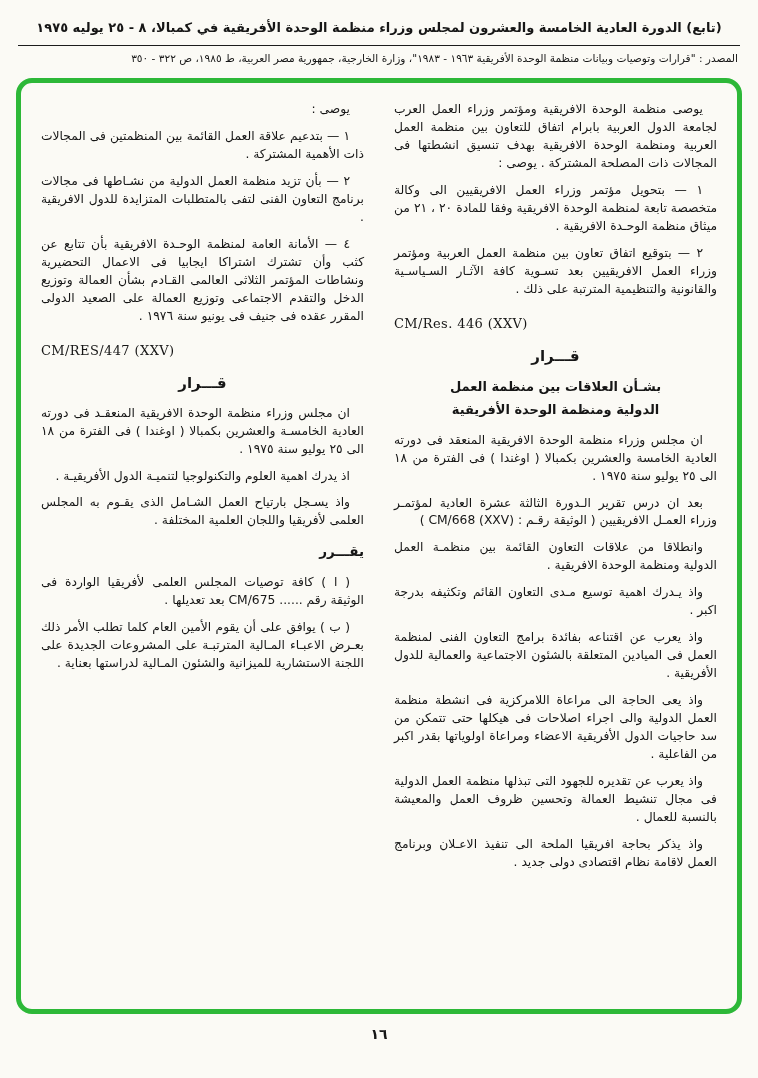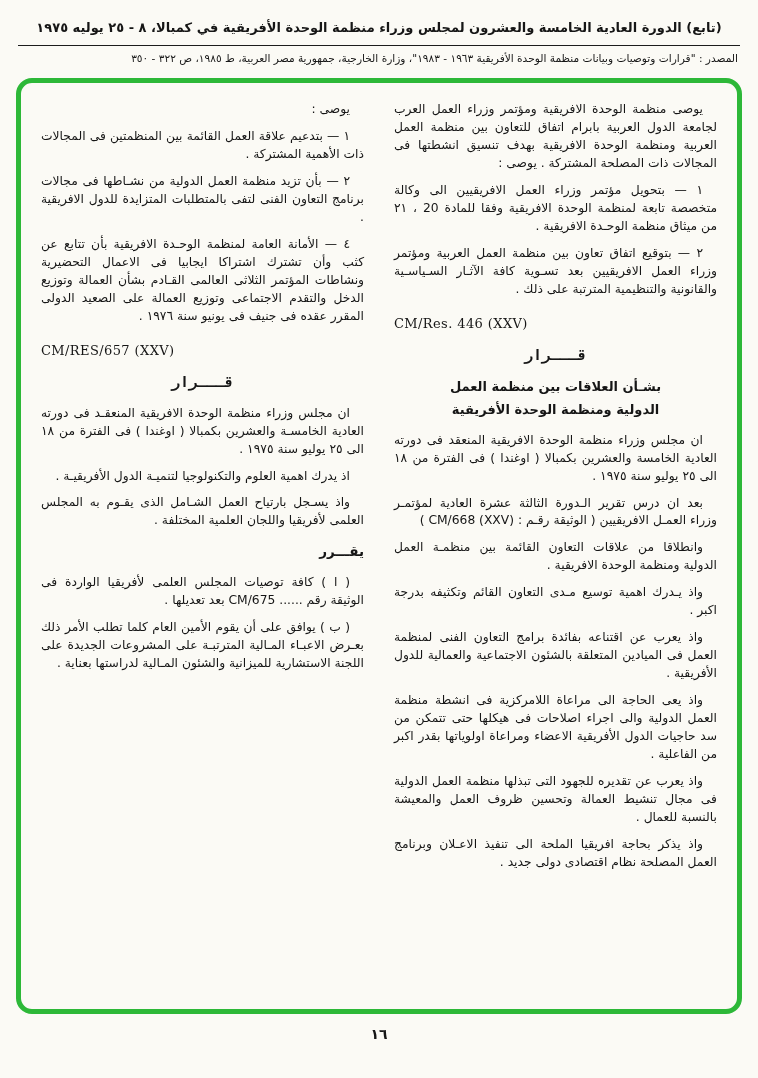--- a/index.html
+++ b/index.html
@@ -64,21 +64,20 @@
     text-indent: 0;
     letter-spacing: 0.4px;
   }
   .title {
     text-align: center;
     font-size: 15px;
     font-weight: bold;
     letter-spacing: 1px;
     margin: 4px 0 10px 0;
     text-indent: 0;
-    font-family: Liberation Mono, monospace;
   }
   .subtitle {
     text-align: center;
     font-weight: bold;
     font-size: 13px;
     margin-bottom: 4px;
     text-indent: 0;
   }
   .subtitle.last { margin-bottom: 12px; }
   .decide {
@@ -105,42 +104,42 @@
     <div class="hdr-line1">(تابع) الدورة العادية الخامسة والعشرون لمجلس وزراء منظمة الوحدة الأفريقية في كمبالا، ٨ - ٢٥ يوليه ١٩٧٥</div>
     <div class="hdr-rule"></div>
     <div class="hdr-line2">المصدر :  "قرارات وتوصيات وبيانات منظمة الوحدة الأفريقية ١٩٦٣ - ١٩٨٣"، وزارة الخارجية، جمهورية مصر العربية، ط ١٩٨٥، ص ٣٢٢ - ٣٥٠</div>
   </header>
 
   <div class="frame">
     <div class="columns">
 
       <section class="col">
         <p class="para">يوصى منظمة الوحدة الافريقية ومؤتمر وزراء العمل العرب لجامعة الدول العربية بابرام اتفاق للتعاون بين منظمة العمل العربية ومنظمة الوحدة الافريقية بهدف تنسيق انشطتها فى المجالات ذات المصلحة المشتركة . يوصى :</p>
-        <p class="para">١ — بتحويل مؤتمر وزراء العمل الافريقيين الى وكالة متخصصة تابعة لمنظمة الوحدة الافريقية وفقا للمادة 20 ، ٢١ من ميثاق منظمة الوحـدة الافريقية .</p>
+        <p class="para">١ — بتحويل مؤتمر وزراء العمل الافريقيين الى وكالة متخصصة تابعة لمنظمة الوحدة الافريقية وفقا للمادة ٢٠ ، ٢١ من ميثاق منظمة الوحـدة الافريقية .</p>
         <p class="para">٢ — بتوقيع اتفاق تعاون بين منظمة العمل العربية ومؤتمر وزراء العمل الافريقيين بعد تسـوية كافة الآثـار السـياسـية والقانونية والتنظيمية المترتبة على ذلك .</p>
         <p class="docref">CM/Res. 446 (XXV)</p>
         <h2 class="title">قـــرار</h2>
         <p class="subtitle">بشـأن العلاقات بين منظمة العمل</p>
         <p class="subtitle last">الدولية ومنظمة الوحدة الأفريقية</p>
         <p class="para">ان مجلس وزراء منظمة الوحدة الافريقية المنعقد فى دورته العادية الخامسة والعشرين بكمبالا ( اوغندا ) فى الفترة من ١٨ الى ٢٥ يوليو سنة ١٩٧٥ .</p>
         <p class="para">بعد ان درس تقرير الـدورة الثالثة عشرة العادية لمؤتمـر وزراء العمـل الافريقيين ( الوثيقة رقـم : CM/668 (XXV) )</p>
         <p class="para">وانطلاقا من علاقات التعاون القائمة بين منظمـة العمل الدولية ومنظمة الوحدة الافريقية .</p>
         <p class="para">واذ يـدرك اهمية توسيع مـدى التعاون القائم وتكثيفه بدرجة اكبر .</p>
         <p class="para">واذ يعرب عن اقتناعه بفائدة برامج التعاون الفنى لمنظمة العمل فى الميادين المتعلقة بالشئون الاجتماعية والعمالية للدول الأفريقية .</p>
         <p class="para">واذ يعى الحاجة الى مراعاة اللامركزية فى انشطة منظمة العمل الدولية والى اجراء اصلاحات فى هيكلها حتى تتمكن من سد حاجيات الدول الأفريقية الاعضاء ومراعاة اولوياتها بقدر اكبر من الفاعلية .</p>
         <p class="para">واذ يعرب عن تقديره للجهود التى تبذلها منظمة العمل الدولية فى مجال تنشيط العمالة وتحسين ظروف العمل والمعيشة بالنسبة للعمال .</p>
-        <p class="para">واذ يذكر بحاجة افريقيا الملحة الى تنفيذ الاعـلان وبرنامج العمل المصلحة نظام اقتصادى دولى جديد .</p>
+        <p class="para">واذ يذكر بحاجة افريقيا الملحة الى تنفيذ الاعـلان وبرنامج العمل لاقامة نظام اقتصادى دولى جديد .</p>
       </section>
 
       <section class="col">
         <p class="lead">يوصى :</p>
         <p class="para">١ — بتدعيم علاقة العمل القائمة بين المنظمتين فى المجالات ذات الأهمية المشتركة .</p>
         <p class="para">٢ — بأن تزيد منظمة العمل الدولية من نشـاطها فى مجالات برنامج التعاون الفنى لتفى بالمتطلبات المتزايدة للدول الافريقية .</p>
         <p class="para">٤ — الأمانة العامة لمنظمة الوحـدة الافريقية بأن تتابع عن كثب وأن تشترك اشتراكا ايجابيا فى الاعمال التحضيرية ونشاطات المؤتمر الثلاثى العالمى القـادم بشأن العمالة وتوزيع الدخل والتقدم الاجتماعى وتوزيع العمالة على الصعيد الدولى المقرر عقده فى جنيف فى يونيو سنة ١٩٧٦ .</p>
-        <p class="docref">CM/RES/657 (XXV)</p>
+        <p class="docref">CM/RES/447 (XXV)</p>
         <h2 class="title">قـــرار</h2>
         <p class="para">ان مجلس وزراء منظمة الوحدة الافريقية المنعقـد فى دورته العادية الخامسـة والعشرين بكمبالا ( اوغندا ) فى الفترة من ١٨ الى ٢٥ يوليو سنة ١٩٧٥ .</p>
         <p class="para">اذ يدرك اهمية العلوم والتكنولوجيا لتنميـة الدول الأفريقيـة .</p>
         <p class="para">واذ يسـجل بارتياح العمل الشـامل الذى يقـوم به المجلس العلمى لأفريقيا واللجان العلمية المختلفة .</p>
         <p class="decide">يقـــرر</p>
         <p class="para">( ا ) كافة توصيات المجلس العلمى لأفريقيا الواردة فى الوثيقة رقم ...... CM/675 بعد تعديلها .</p>
         <p class="para">( ب ) يوافق على أن يقوم الأمين العام كلما تطلب الأمر ذلك بعـرض الاعبـاء المـالية المترتبـة على المشروعات الجديدة على اللجنة الاستشارية للميزانية والشئون المـالية لدراستها بعناية .</p>
       </section>
 
     </div>

